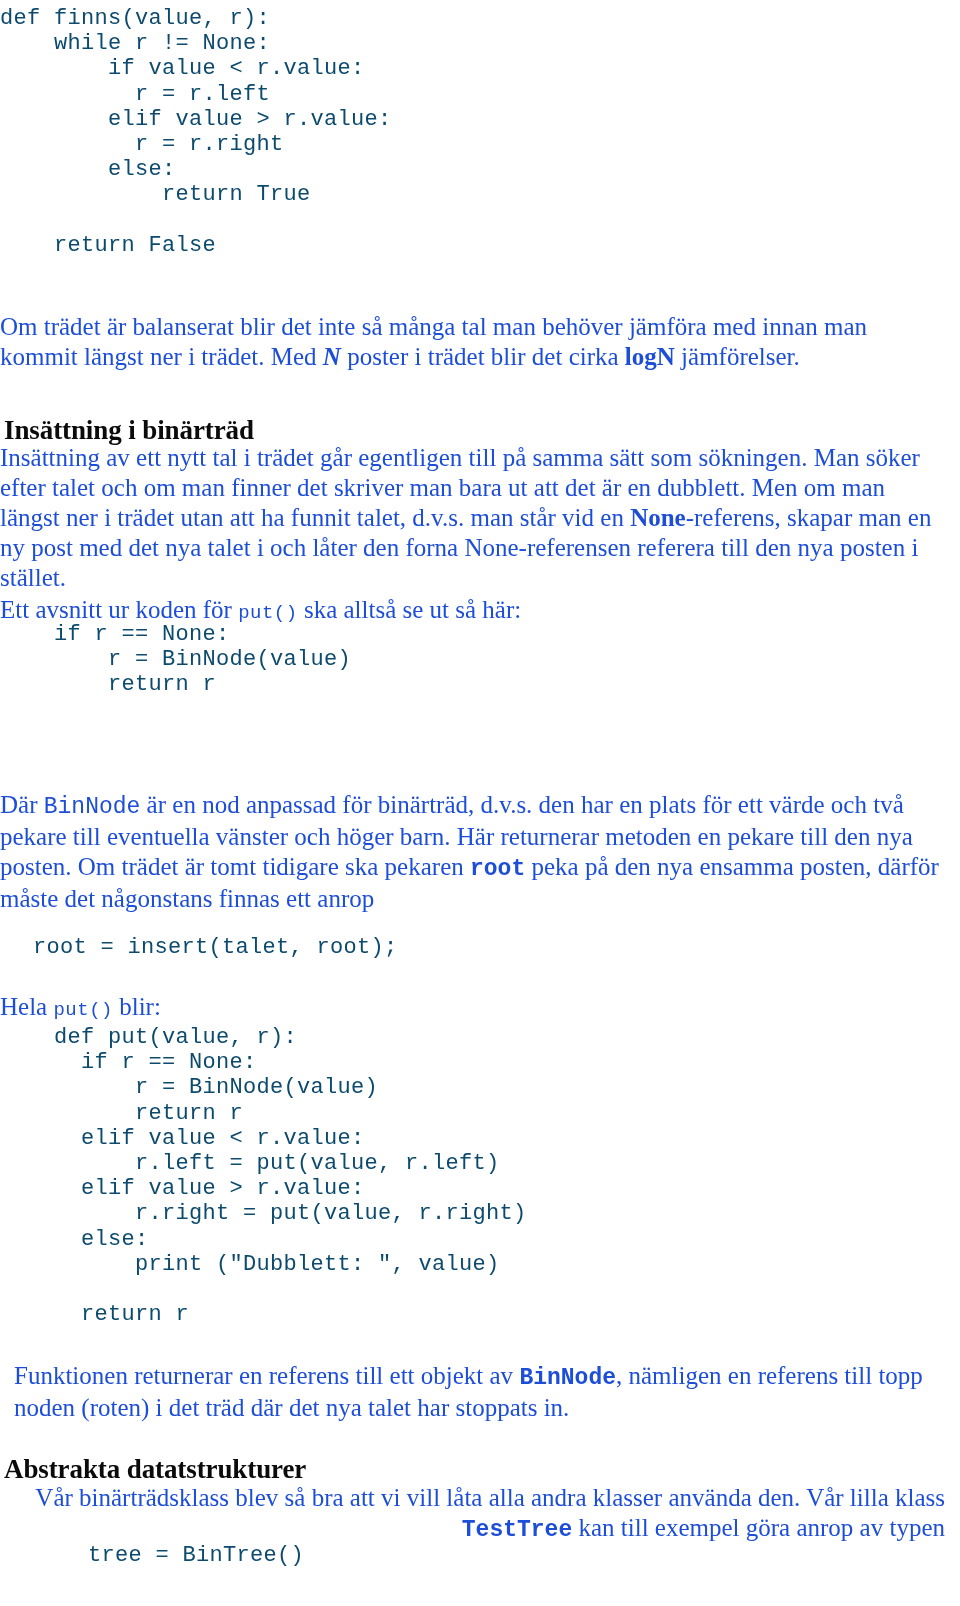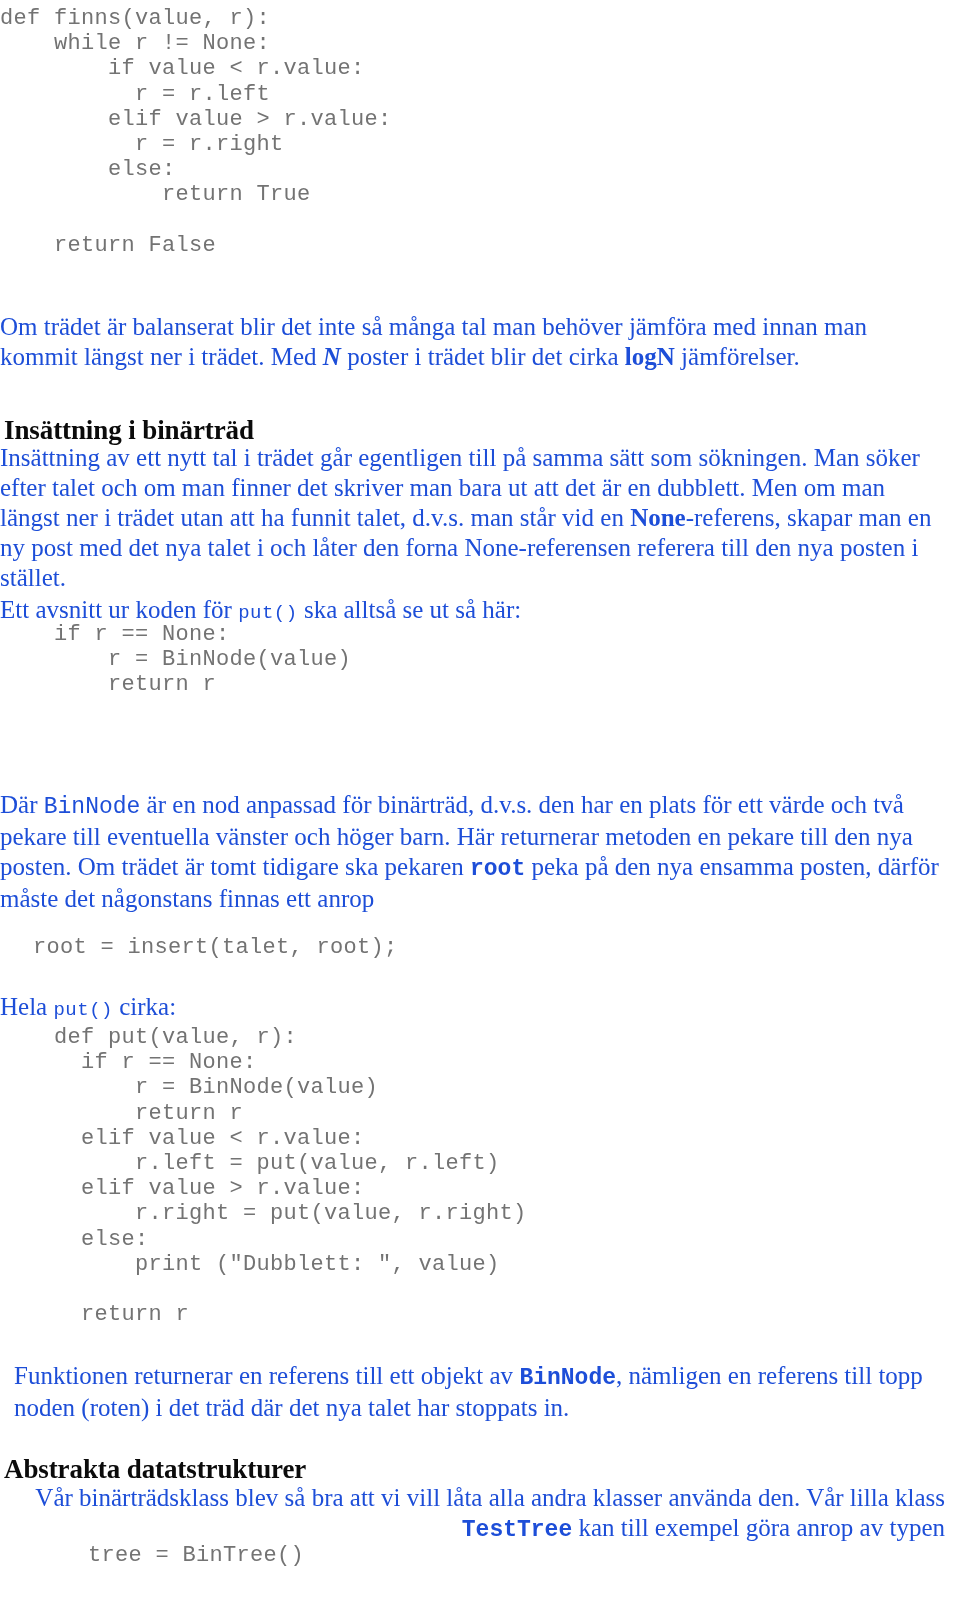--- a/index.html
+++ b/index.html
@@ -22,21 +22,21 @@
     padding: 0;
   }
 
   
   pre.code {
     margin: 0;
     font-family: "Liberation Mono", "DejaVu Sans Mono", monospace;
     font-size: 22px;
     line-height: 25.2px;
     letter-spacing: 0.3px;
-    color: #737373;
+    color: #0c4a6e;
     white-space: pre;
     font-weight: 400;
   }
 
   
   p.body {
     margin: 0;
     font-size: 25px;
     line-height: 30px;
     color: #1d4ed8;
@@ -112,21 +112,21 @@
   <p class="body abs" id="para-avsnitt"><span>Ett avsnitt ur koden för </span><span class="mono-lg">put()</span><span> ska alltså se ut så här:</span></p>
 
   <pre class="code abs" id="code-put-snippet">    if r == None:
         r = BinNode(value)
         return r</pre>
 
   <p class="body abs" id="para-binnode"><span>Där </span><span class="mono">BinNode</span><span> är en nod anpassad för binärträd, d.v.s. den har en plats för ett värde och två pekare till eventuella vänster och höger barn. Här returnerar metoden en pekare till den nya posten. Om trädet är tomt tidigare ska pekaren </span><span class="mono-b">root</span><span> peka på den nya ensamma posten, därför måste det någonstans finnas ett anrop</span></p>
 
   <pre class="code abs" id="code-rootinsert">root = insert(talet, root);</pre>
 
-  <p class="body abs" id="para-hela"><span>Hela </span><span class="mono-lg">put()</span><span> cirka:</span></p>
+  <p class="body abs" id="para-hela"><span>Hela </span><span class="mono-lg">put()</span><span> blir:</span></p>
 
   <pre class="code abs" id="code-put-full">    def put(value, r):
       if r == None:
           r = BinNode(value)
           return r
       elif value &lt; r.value:
           r.left = put(value, r.left)
       elif value &gt; r.value:
           r.right = put(value, r.right)
       else:

